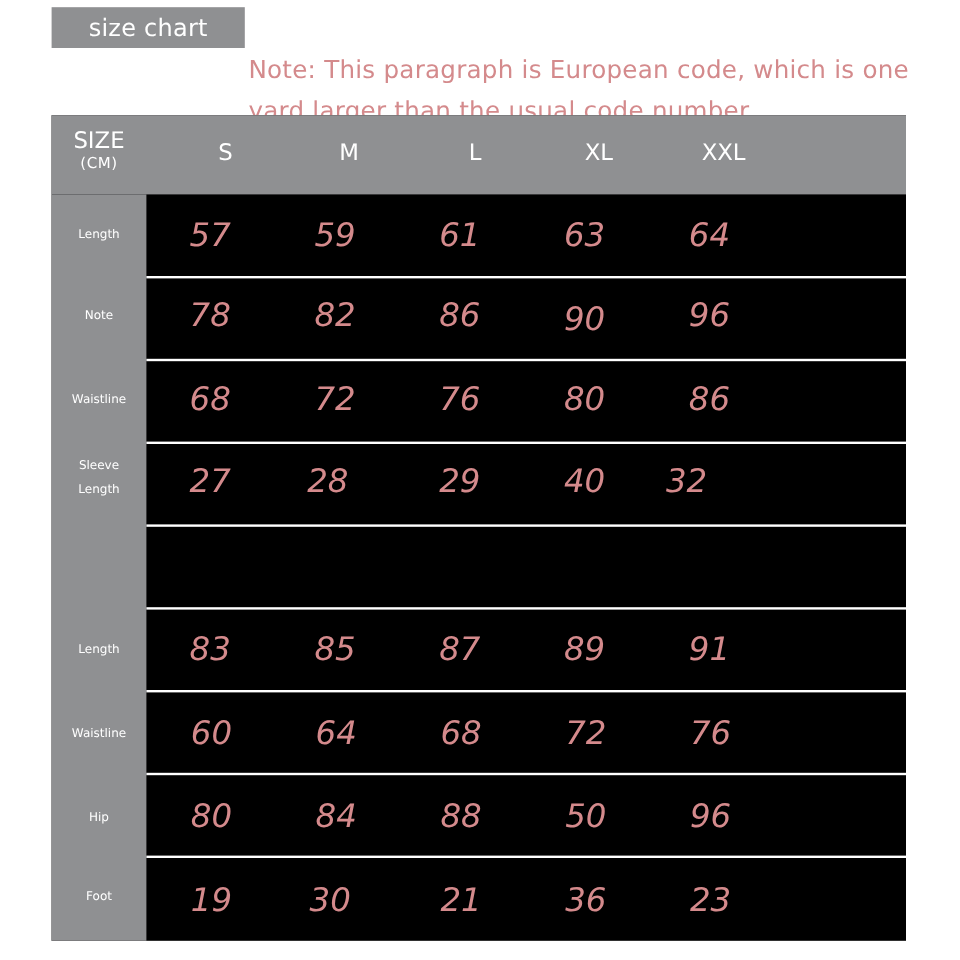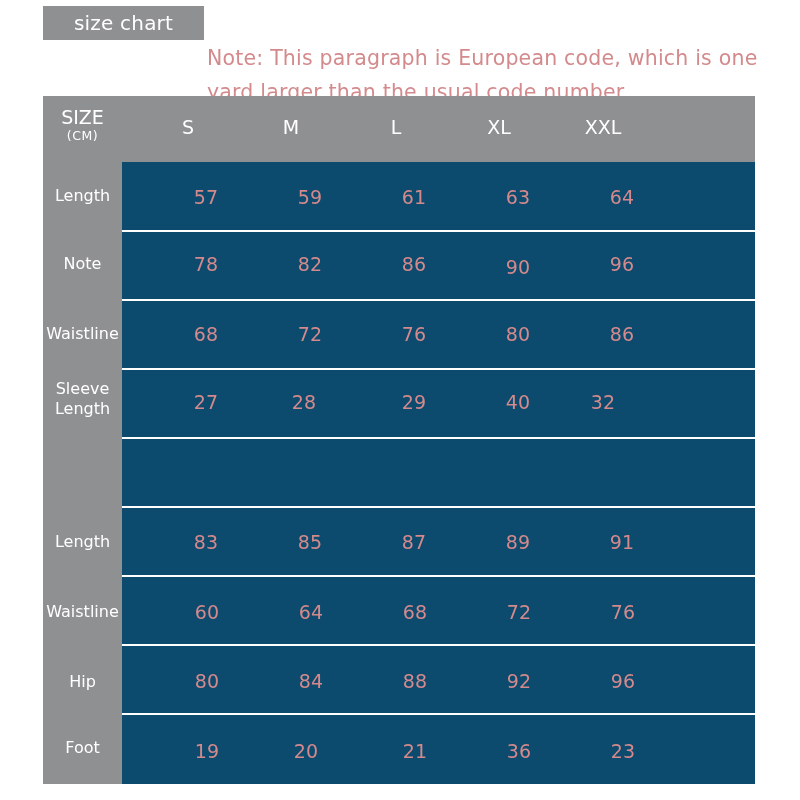--- a/index.html
+++ b/index.html
@@ -11,21 +11,21 @@
       background: #8f9092; color: #ffffff; font-size: 20px;
       display: flex; align-items: center; justify-content: center; letter-spacing: 0.2px;
     }
     .note {
       position: absolute; left: 207px; top: 6px; width: 580px;
       color: #d48a8c; font-size: 20.5px; line-height: 34px; letter-spacing: 0.2px; margin-top: 35px;
     }
 
     .table {
       position: absolute; left: 43px; top: 96px; width: 712px; height: 688px;
-      background: #0c4a6e;
+      background: #000000;
     }
     .header {
       position: absolute; left: 0; top: 0; width: 712px; height: 66px;
       background: #8f9092;
     }
     .side {
       position: absolute; left: 0; top: 66px; width: 79px; height: 622px;
       background: #8f9092;
     }
     .size-label {
@@ -38,25 +38,25 @@
       position: absolute; top: 18px; width: 80px; margin-left: -40px; text-align: center;
       color: #ffffff; font-size: 19px; line-height: 26px;
     }
 
     .row {
       position: absolute; left: 79px; width: 633px;
       border-top: 2px solid #ffffff;
     }
     .row-label {
       position: absolute; left: 0; width: 79px; text-align: center; color: #ffffff;
-      font-size: 16px; line-height: 20px;
+      font-size: 10px; line-height: 20px;
     }
     .cell {
-      position: absolute; width: 60px; margin-left: -30px; text-align: right;
-      color: #d48a8c; font-size: 19px; line-height: 26px;
+      position: absolute; width: 60px; margin-left: -30px; text-align: left;
+      color: #d48a8c; font-size: 27px; line-height: 26px; font-style: italic;
     }
   </style>
 </head>
 <body>
 
 <div class="tag">size chart</div>
 <div class="note">Note: This paragraph is European code, which is one yard larger than the usual code number.</div>
 
 <div class="table">
   <div class="header">
@@ -122,23 +122,23 @@
   <div class="cell" style="top:503px;left:250px">64</div>
   <div class="cell" style="top:503px;left:354px">68</div>
   <div class="cell" style="top:503px;left:458px">72</div>
   <div class="cell" style="top:503px;left:562px">76</div>
 
   <div class="row" style="top:548px;height:70px"></div>
   <div class="row-label" style="top:576px">Hip</div>
   <div class="cell" style="top:572px;left:146px">80</div>
   <div class="cell" style="top:572px;left:250px">84</div>
   <div class="cell" style="top:572px;left:354px">88</div>
-  <div class="cell" style="top:572px;left:458px">92</div>
+  <div class="cell" style="top:572px;left:458px">50</div>
   <div class="cell" style="top:572px;left:562px">96</div>
 
   <div class="row" style="top:617px;height:71px"></div>
   <div class="row-label" style="top:642px">Foot</div>
   <div class="cell" style="top:642px;left:146px">19</div>
-  <div class="cell" style="top:642px;left:245px">20</div>
+  <div class="cell" style="top:642px;left:245px">30</div>
   <div class="cell" style="top:642px;left:354px">21</div>
   <div class="cell" style="top:642px;left:458px">36</div>
   <div class="cell" style="top:642px;left:562px">23</div>
 </div>
 
 </body></html>

